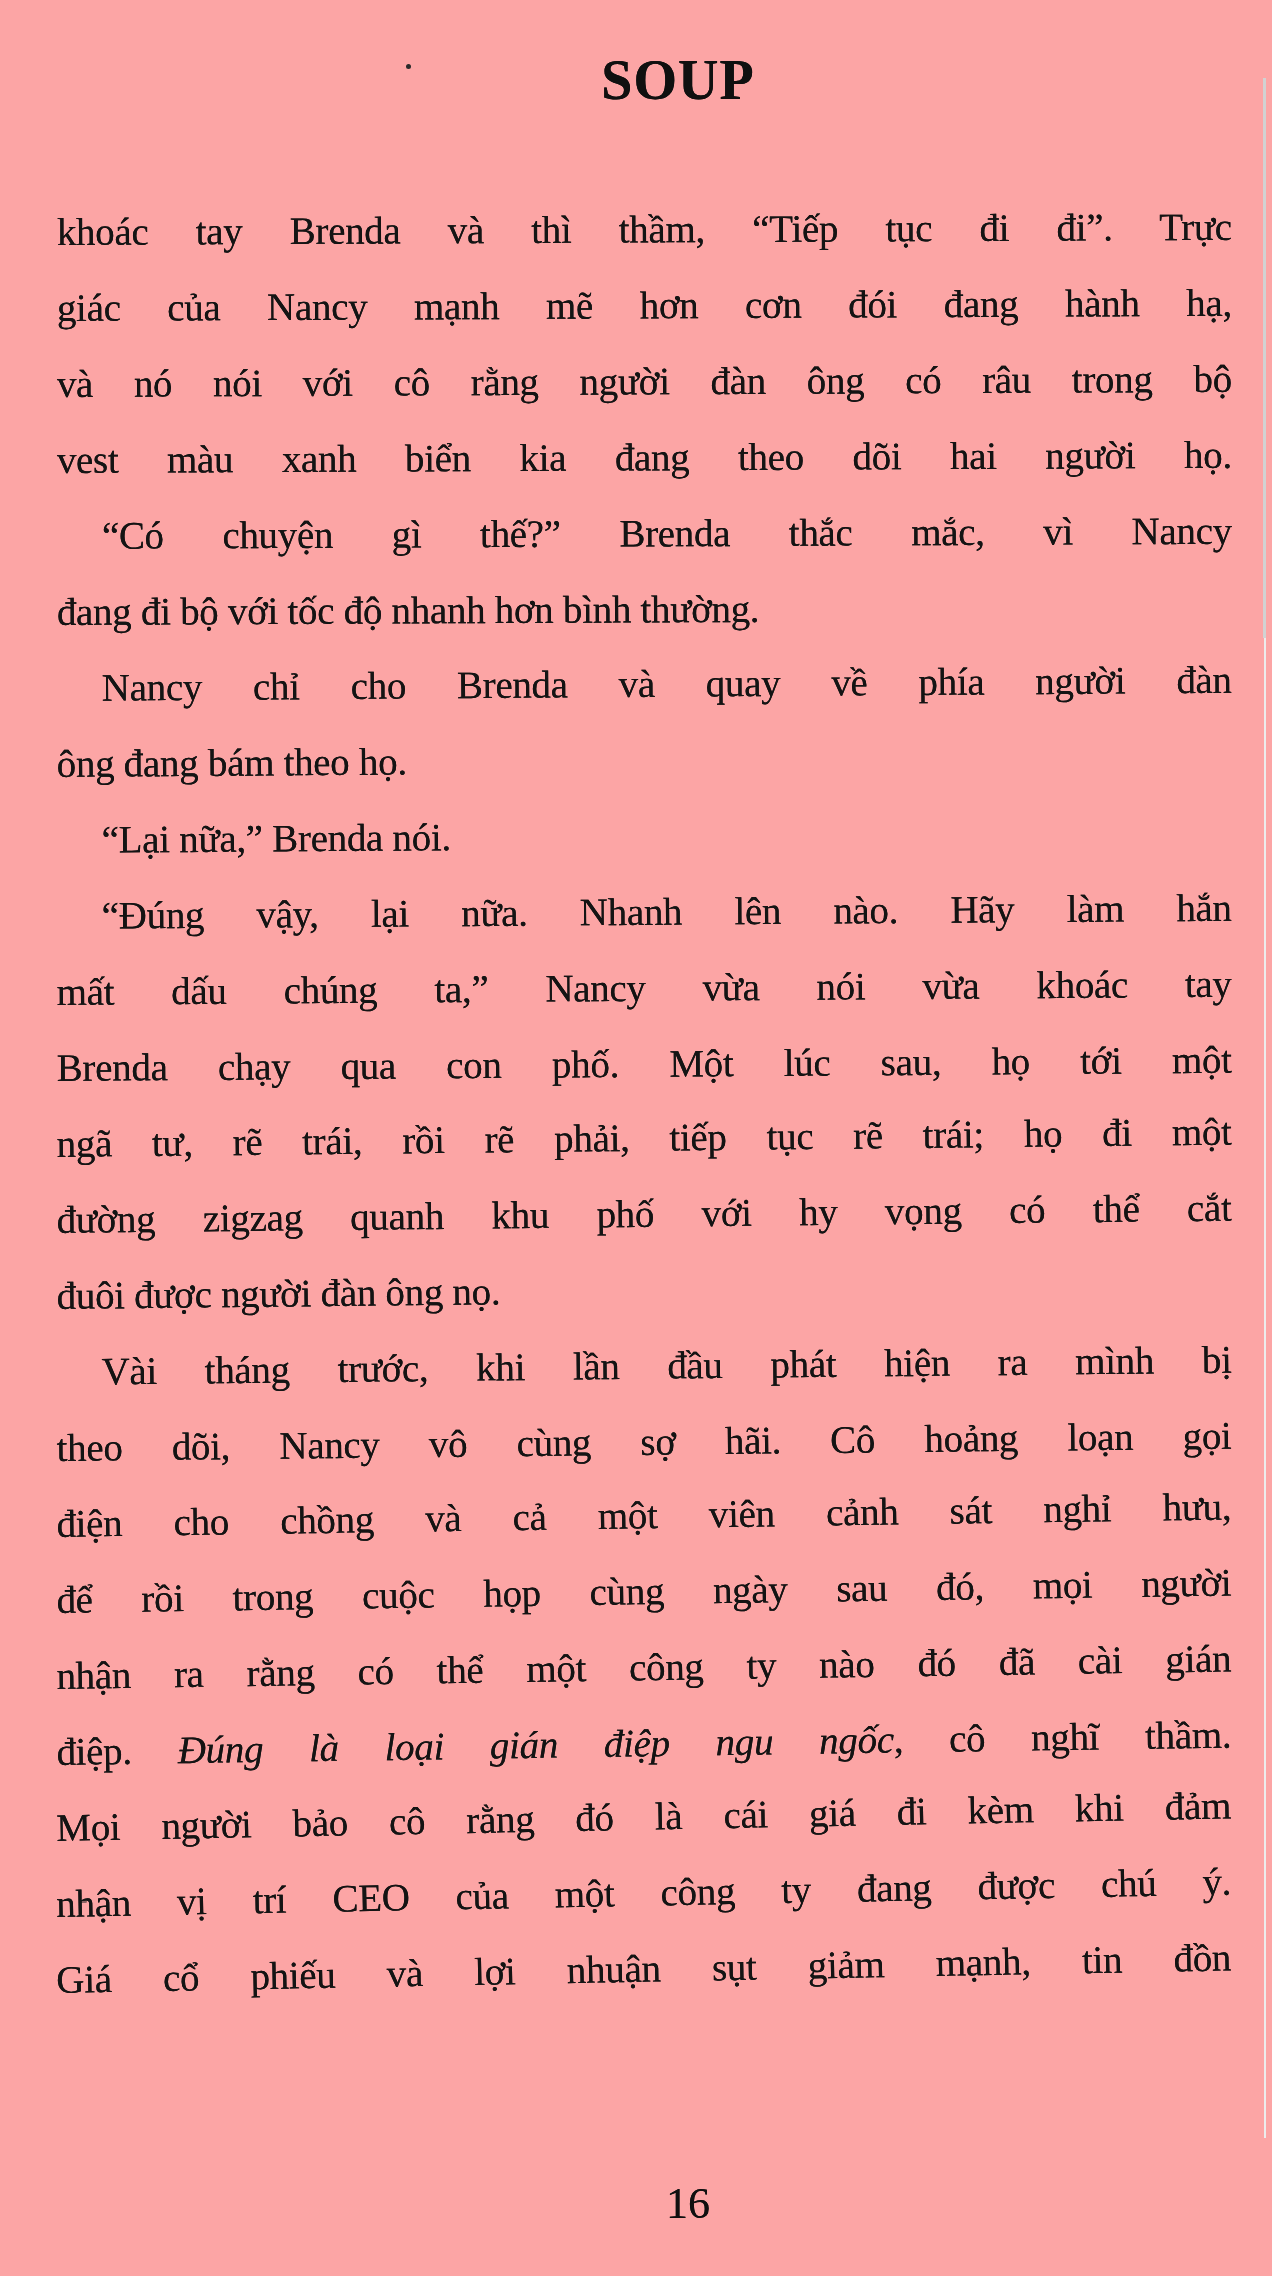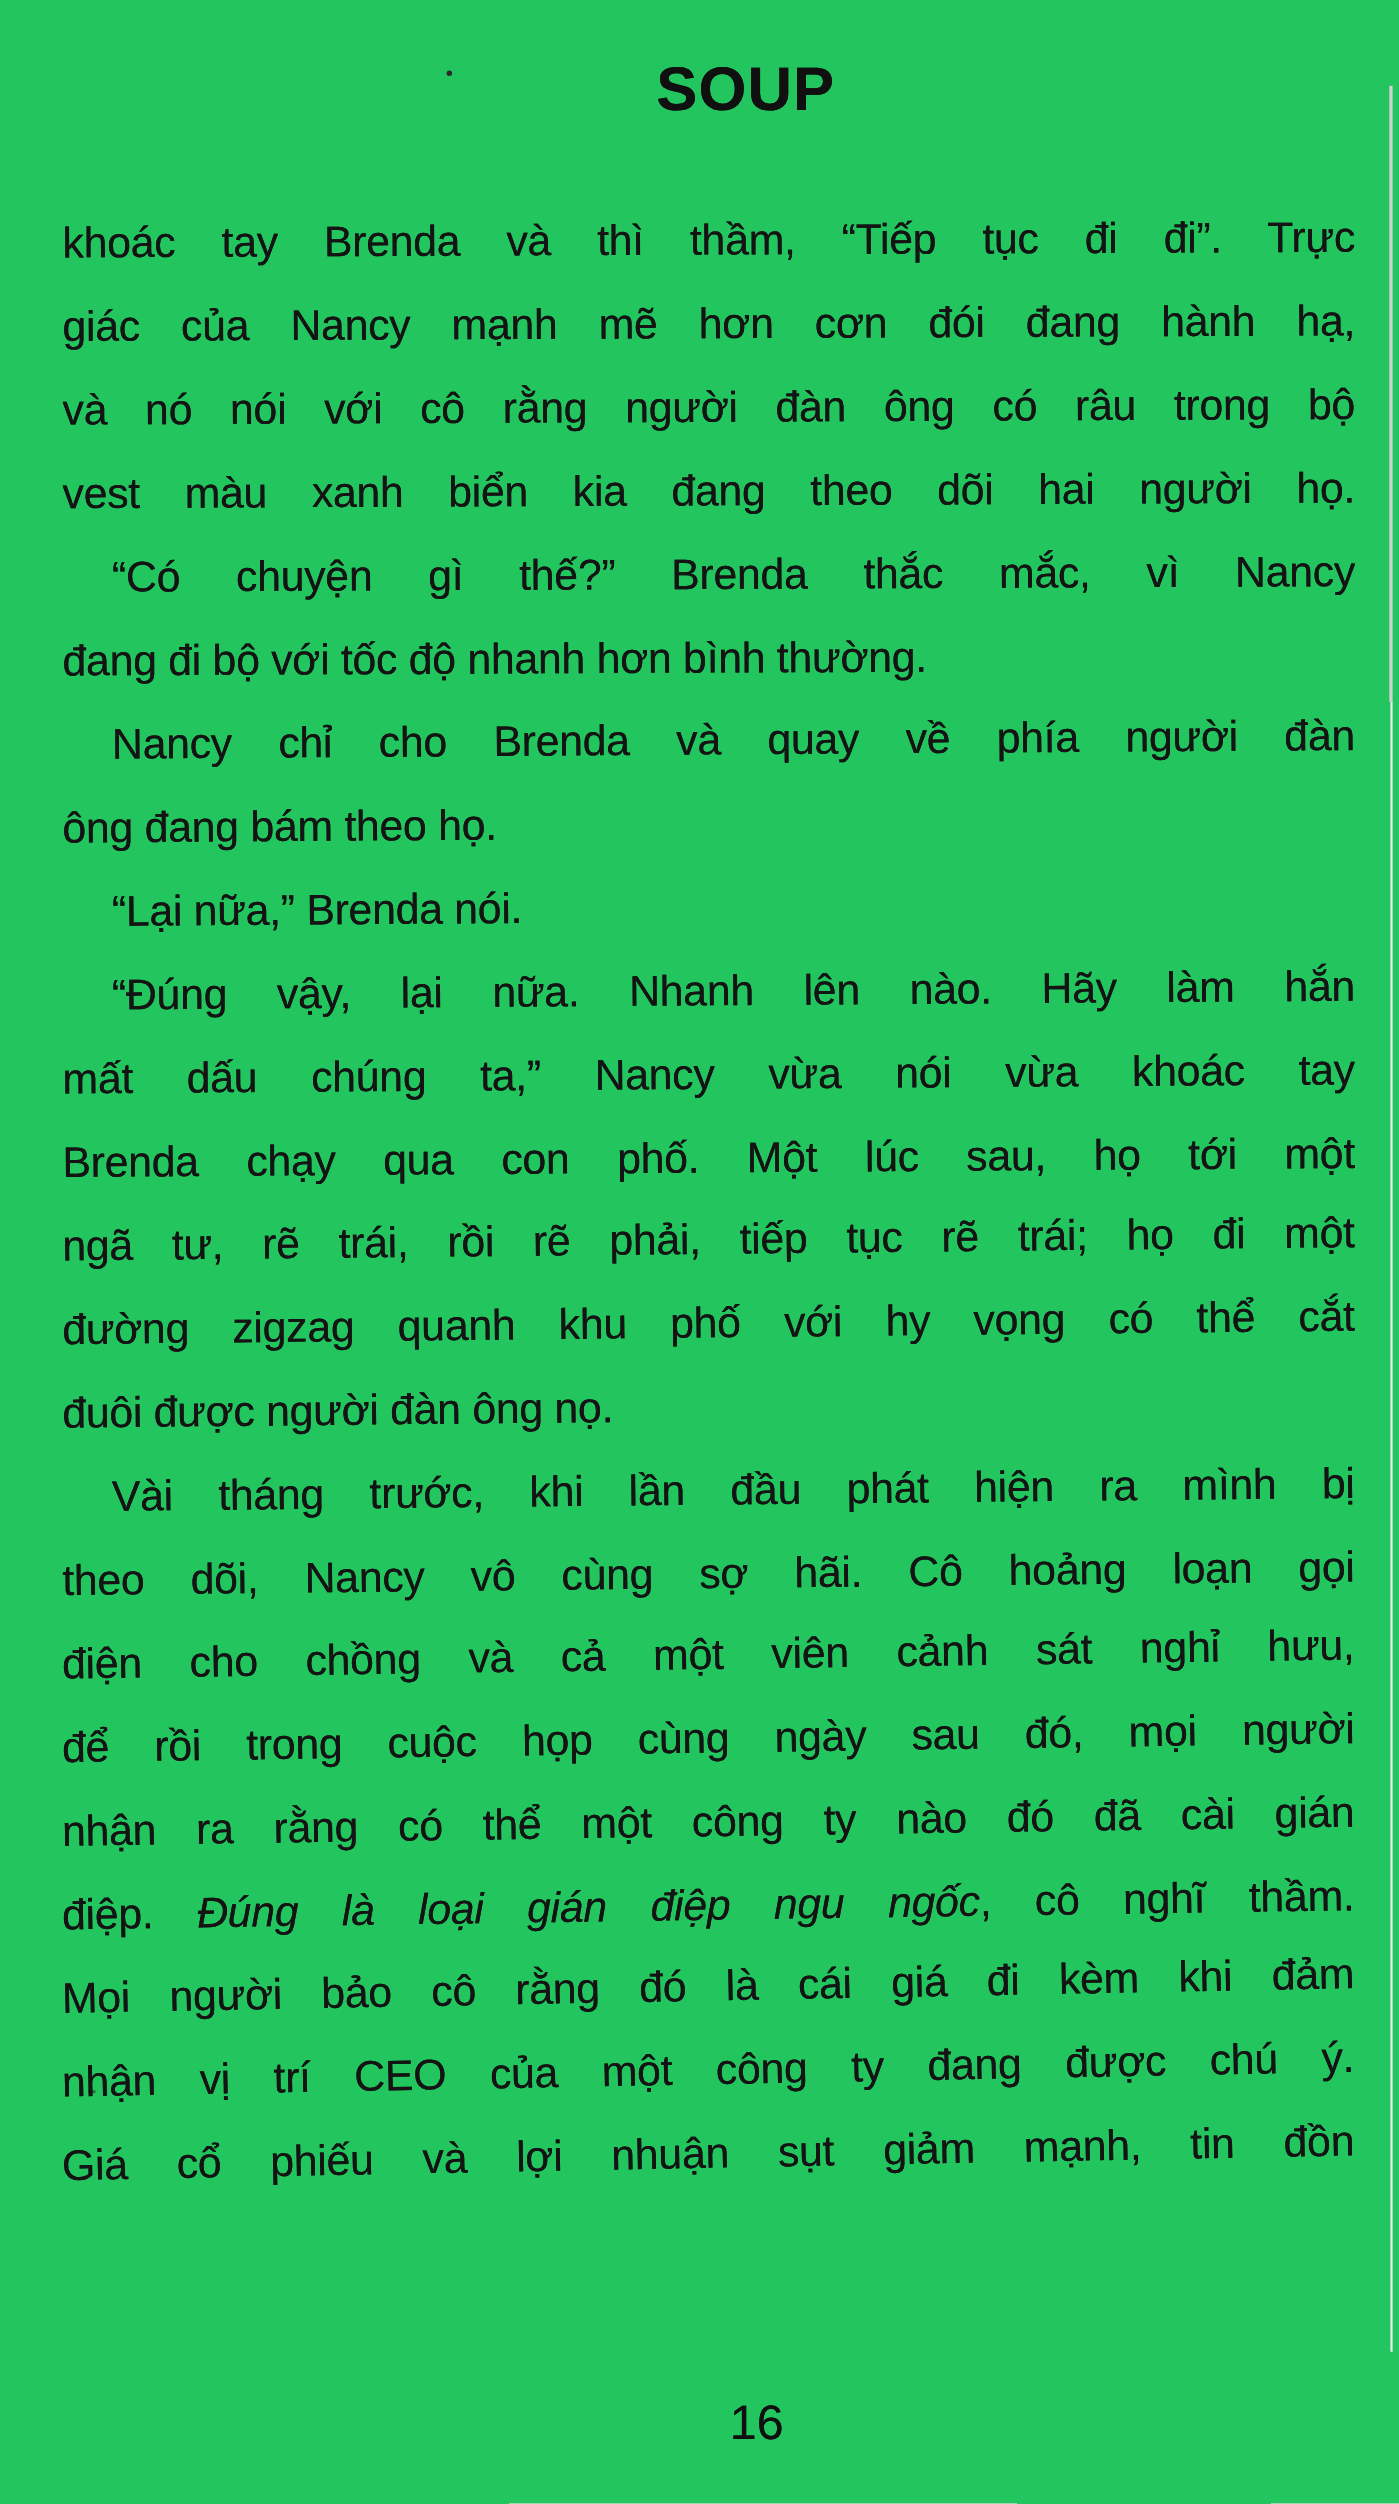--- a/index.html
+++ b/index.html
@@ -1,34 +1,34 @@
 <!DOCTYPE html>
 <html><head>
 <meta charset="utf-8">
 <style>
   html,body{margin:0;padding:0;background:#e9e9e9;}
   .page{
     position:relative;
     width:1272px;height:2276px;
     margin:0 auto;
-    background:#22c55e;
+    background:#fca5a5;
     overflow:hidden;
-    font-family:Liberation Sans, sans-serif;
+    font-family:Liberation Serif, serif;
     color:#141414;
   }
   .chapter-title{
     position:absolute;top:48px;left:0;width:100%;
     text-align:center;
     transform:translateX(42px);
     font-size:56px;font-weight:bold;letter-spacing:1px;
     color:#101010;
     text-shadow:0 0 0.6px #101010;
   }
   .body-block{
-    position:absolute;top:184px;left:57px;width:1175px;
+    position:absolute;top:194px;left:57px;width:1175px;
   }
   .line{
     height:76px;line-height:76px;
     font-size:39px;letter-spacing:-0.3px;
     white-space:nowrap;
     text-shadow:0 0 0.5px #141414;
     transform-origin:0 100%;
   }
   .line.j{white-space:normal;text-align:justify;text-align-last:justify;overflow:hidden;}
   .line.l{text-align:left;}

